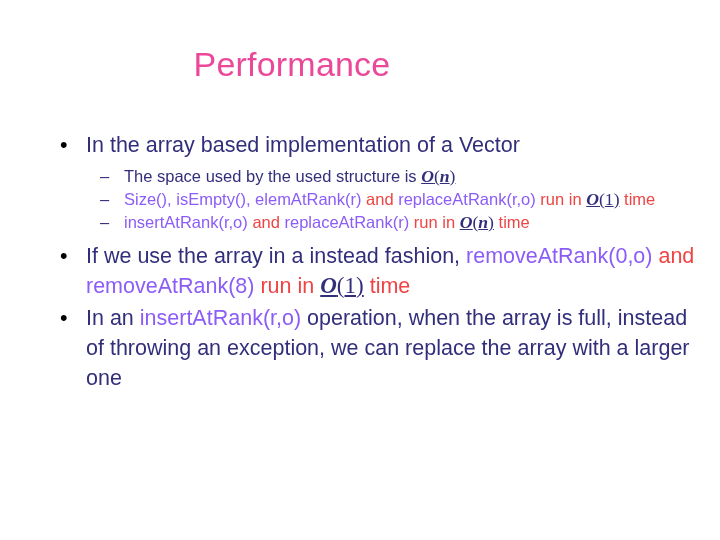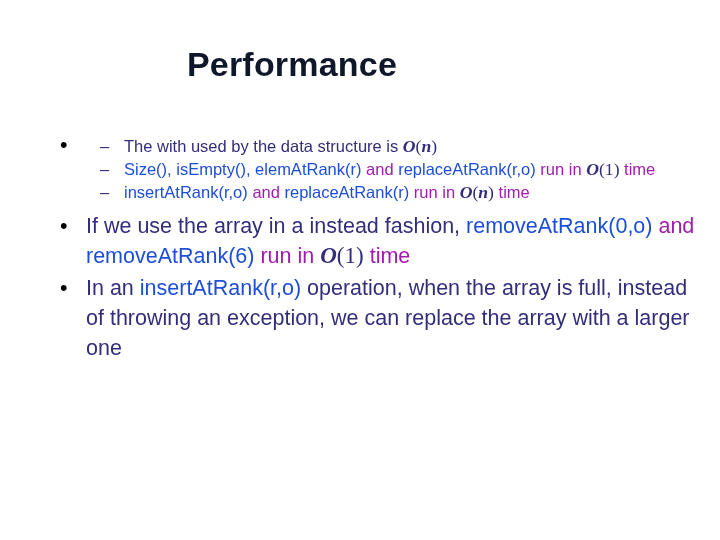--- a/index.html
+++ b/index.html
@@ -19,23 +19,23 @@
     height: 540px;
     background: #ffffff;
     box-sizing: border-box;
   }
   .slide-title {
     position: absolute;
     top: 44px;
     left: 0;
     width: 584px;
     text-align: center;
-    color: #0f172a;
+    color: #ec4899;
     font-size: 34px;
-    font-weight: bold;
+    font-weight: normal;
     letter-spacing: 0.2px;
     line-height: 40px;
   }
   .body-content {
     position: absolute;
     top: 130px;
     left: 48px;
     width: 648px;
   }
 
@@ -73,31 +73,32 @@
     position: absolute;
     left: 52px;
     top: 0;
     color: #332E7C;
     font-size: 16.5px;
     line-height: 23px;
   }
 
   
   .code {
-    color: #1d4ed8;
+    color: #8b5cf6;
   }
   .navy {
-    color: #a21caf;
+    color: #ef4444;
     text-align: center;
   }
   .bigO {
     font-family: "Liberation Serif", serif;
     font-style: italic;
     font-weight: bold;
     font-size: 1.07em;
+    text-decoration: underline;
   }
   .bigO .paren {
     font-style: normal;
     font-weight: normal;
   }
   .bigO .num {
     font-style: normal;
     font-weight: normal;
   }
   .bigO .var {
@@ -110,44 +111,45 @@
 <body>
 
 <div class="slide">
 
   <div class="slide-title">Performance</div>
 
   <div class="body-content">
 
     <div class="lvl1">
       <span class="marker">•</span>
+      <span>In the array based implementation of a Vector</span>
     </div>
 
     <div class="lvl2-group">
 
       <div class="lvl2">
         <span class="marker">–</span>
-        <span>The with used by the data structure is </span><span class="bigO nowrap"><span class="var">O</span><span class="paren">(</span><span class="var">n</span><span class="paren">)</span></span>
+        <span>The space used by the used structure is </span><span class="bigO nowrap"><span class="var">O</span><span class="paren">(</span><span class="var">n</span><span class="paren">)</span></span>
       </div>
 
       <div class="lvl2">
         <span class="marker">–</span>
         <span class="code">Size()</span><span class="code">, </span><span class="code">isEmpty()</span><span class="code">, </span><span class="code">elemAtRank(r)</span><span class="navy"> and </span><span class="code">replaceAtRank(r,o)</span><span class="navy"> run in </span><span class="bigO nowrap"><span class="var">O</span><span class="paren">(</span><span class="num">1</span><span class="paren">)</span></span><span class="navy"> time</span>
       </div>
 
       <div class="lvl2">
         <span class="marker">–</span>
         <span class="code">insertAtRank(r,o)</span><span class="navy"> and </span><span class="code">replaceAtRank(r)</span><span class="navy"> run in </span><span class="bigO nowrap"><span class="var">O</span><span class="paren">(</span><span class="var">n</span><span class="paren">)</span></span><span class="navy"> time</span>
       </div>
 
     </div>
 
     <div class="lvl1">
       <span class="marker">•</span>
-      <span>If we use the array in a instead fashion, </span><span class="code">removeAtRank(0,o)</span><span class="navy"> and </span><span class="code">removeAtRank(6)</span><span class="navy"> run in </span><span class="bigO nowrap"><span class="var">O</span><span class="paren">(</span><span class="num">1</span><span class="paren">)</span></span><span class="navy"> time</span>
+      <span>If we use the array in a instead fashion, </span><span class="code">removeAtRank(0,o)</span><span class="navy"> and </span><span class="code">removeAtRank(8)</span><span class="navy"> run in </span><span class="bigO nowrap"><span class="var">O</span><span class="paren">(</span><span class="num">1</span><span class="paren">)</span></span><span class="navy"> time</span>
     </div>
 
     <div class="lvl1">
       <span class="marker">•</span>
       <span>In an </span><span class="code">insertAtRank(r,o)</span><span> operation, when the array is full, instead of throwing an exception, we can replace the array with a larger one</span>
     </div>
 
   </div>
 </div>
 

